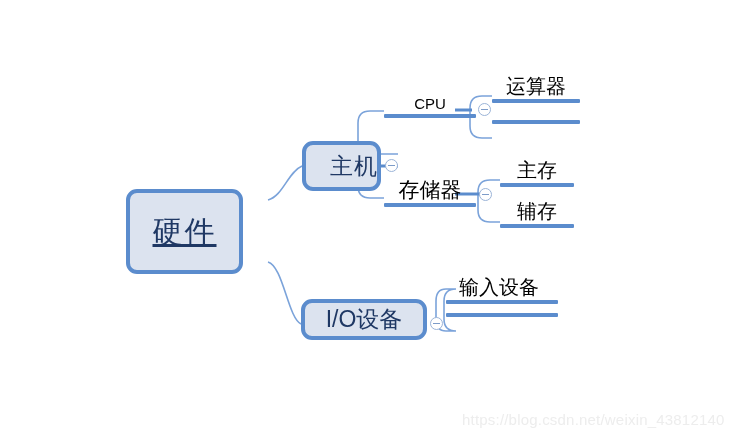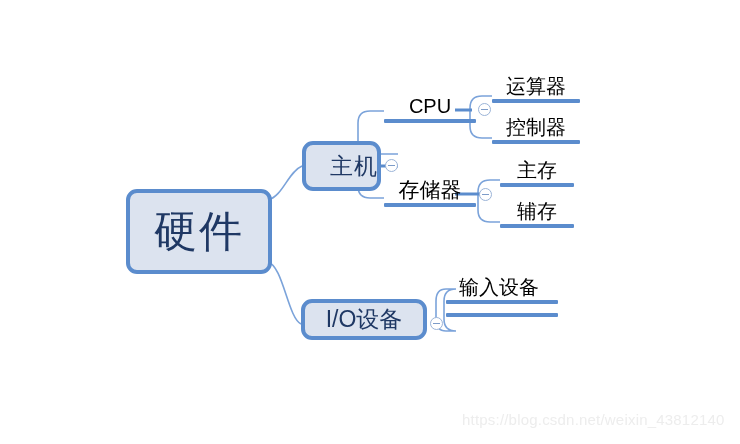--- a/index.html
+++ b/index.html
@@ -36,24 +36,25 @@
     color: #1f3864;
     display: flex;
     align-items: center;
     justify-content: center;
     line-height: 1;
     white-space: nowrap;
   }
   #root-node {
     left: 126px;
     top: 189px;
-    width: 146px;
+    width: 117px;
     height: 85px;
-    font-size: 43px;
+    font-size: 30px;
     letter-spacing: 2px;
+    text-decoration: underline;
   }
   #node-host {
     left: 302px;
     top: 141px;
     width: 79px;
     height: 50px;
     font-size: 23px;
     letter-spacing: 1px;
     padding-left: 25px;
   }
@@ -79,21 +80,21 @@
   }
   .leaf .rule {
     display: block;
     height: 4px;
     background: #5b8ccd;
     border-radius: 1px;
     margin-top: 3px;
   }
 
   
-  #leaf-cpu   { left: 384px; top: 96px;  font-size: 20px; }
+  #leaf-cpu   { left: 384px; top: 96px;  font-size: 15px; }
   #leaf-cpu .txt  { width: 92px; }
   #leaf-cpu .rule { width: 92px; }
   #leaf-storage { left: 384px; top: 179px; font-size: 21px; }
   #leaf-storage .txt  { width: 92px; }
   #leaf-storage .rule { width: 92px; }
 
   
   #leaf-alu   { left: 492px; top: 76px;  font-size: 20px; }
   #leaf-alu .txt   { width: 88px; }
   #leaf-alu .rule  { width: 88px; }
@@ -193,21 +194,20 @@
     <span class="txt">存储器</span>
     <span class="rule"></span>
   </div>
 
   <div class="leaf" id="leaf-alu">
     <span class="txt">运算器</span>
     <span class="rule"></span>
   </div>
 
   <div class="leaf" id="leaf-cu">
-    <span class="txt">控制器</span>
     <span class="rule"></span>
   </div>
 
   <div class="leaf" id="leaf-aux">
     <span class="txt">辅存</span>
     <span class="rule"></span>
   </div>
 
   <div class="leaf" id="leaf-main">
     <span class="txt">主存</span>

